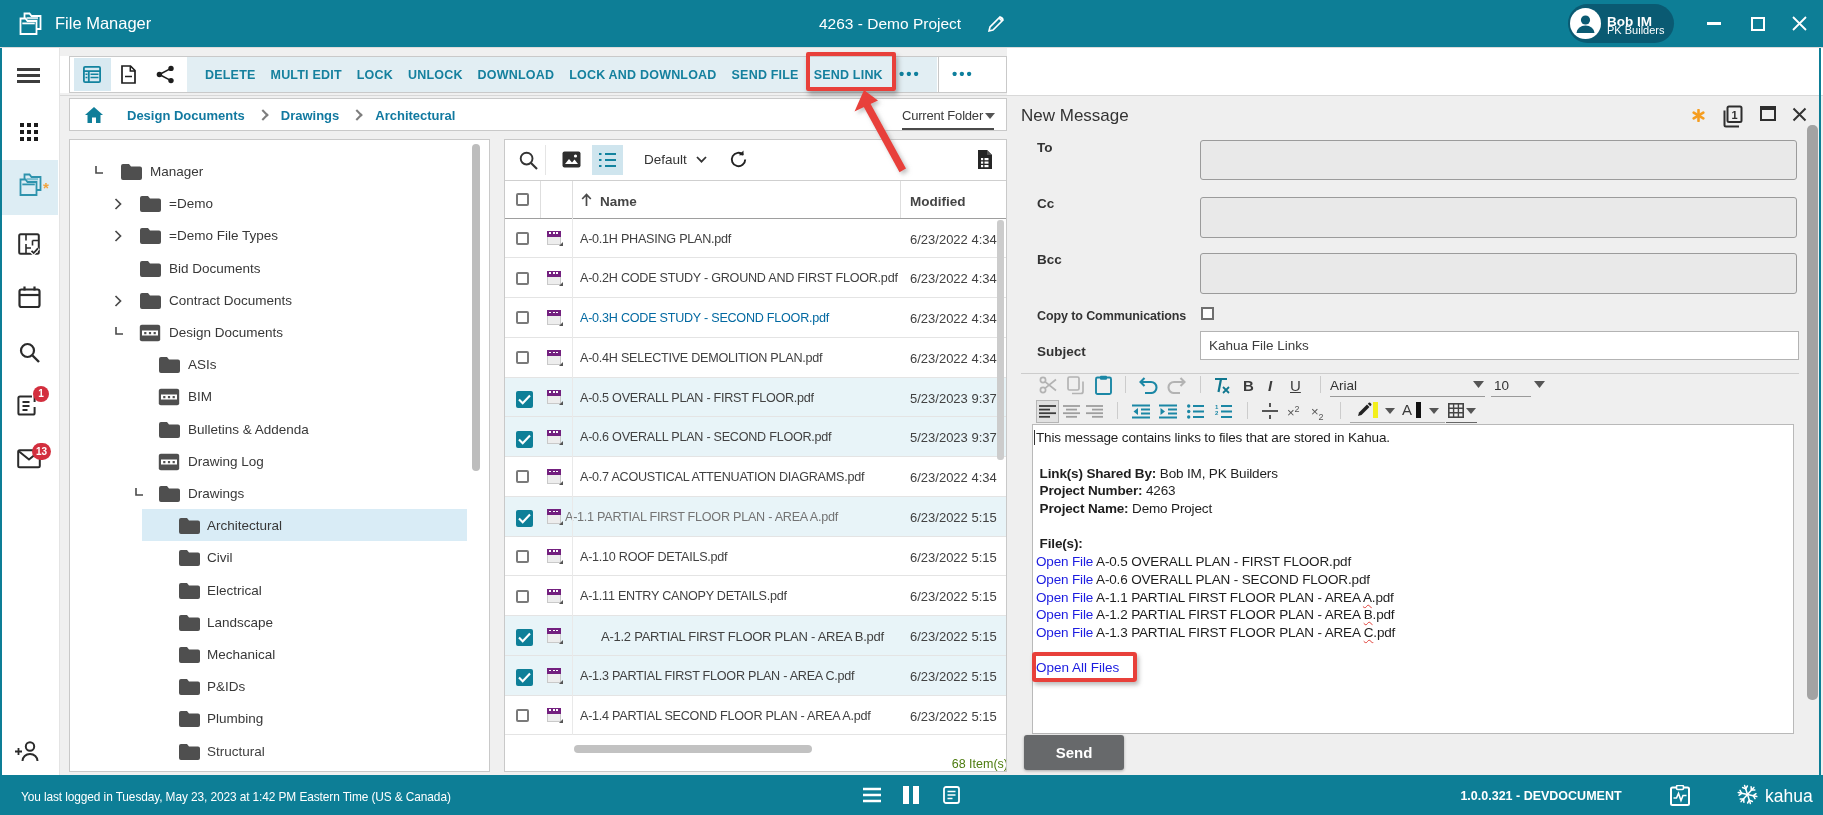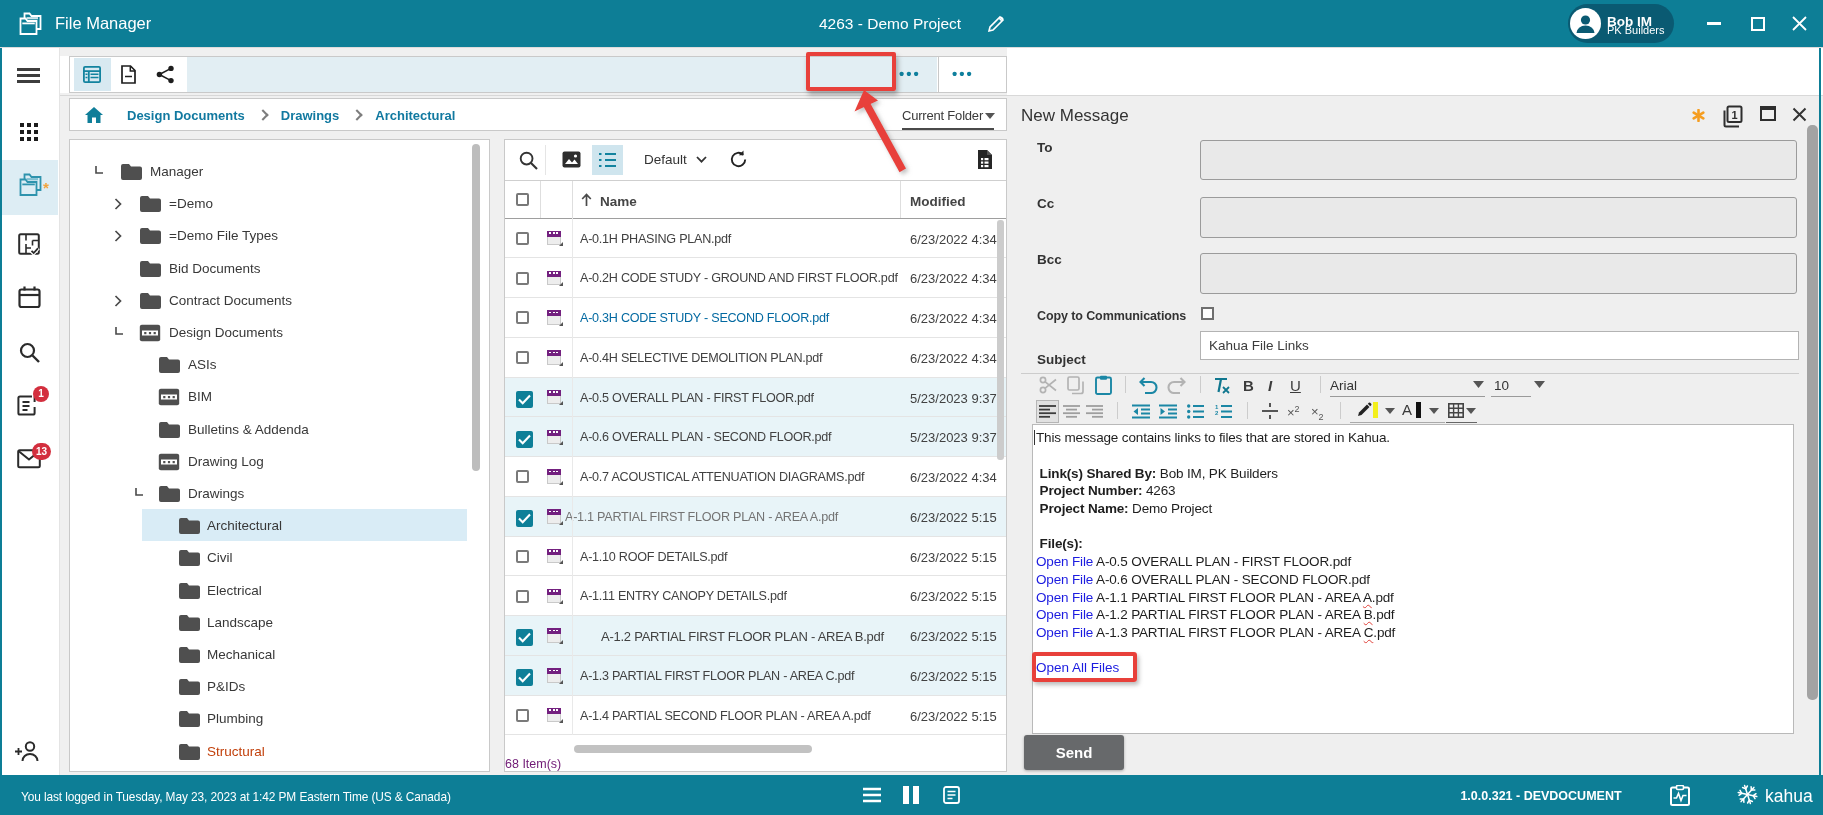--- a/index.html
+++ b/index.html
@@ -131,20 +131,30 @@
       <path d="M10.3 1.2 V6 H15" fill="none" stroke="#1e1e1e" stroke-width="1.5"></path>
       <path d="M5 11.5 h7" stroke="#1e1e1e" stroke-width="1.5"></path>
     </svg>
 
     <svg class="abs" style="left:86px;top:8px;" width="19" height="19" viewBox="0 0 19 19">
       <circle cx="15" cy="3.4" r="2.7" fill="#1e1e1e"></circle>
       <circle cx="3.4" cy="9.5" r="2.7" fill="#1e1e1e"></circle>
       <circle cx="15" cy="15.6" r="2.7" fill="#1e1e1e"></circle>
       <path d="M3.4 9.5 L15 3.4 M3.4 9.5 L15 15.6" stroke="#1e1e1e" stroke-width="1.6"></path>
     </svg>
+    <div class="abs" style="left:135px;top:11px;display:flex;gap:15px;font-size:12.5px;font-weight:bold;letter-spacing:0.2px;color:#15809e;white-space:nowrap;">
+      <span>DELETE</span>
+        <span>MULTI EDIT</span>
+        <span>LOCK</span>
+        <span>UNLOCK</span>
+        <span>DOWNLOAD</span>
+        <span>LOCK AND DOWNLOAD</span>
+        <span>SEND FILE</span>
+        <span>SEND LINK</span>
+    </div>
     <div class="abs ellip" style="left:829px;top:8px;">•••</div>
     <div class="abs" style="left:868px;top:0;width:1px;height:35px;background:#c9c9c9;"></div>
     <div class="abs ellip" style="left:882px;top:8px;">•••</div>
   </div>
 
   <div id="crumbbar" class="abs" style="left:69px;top:98px;width:938px;height:33px;background:#fff;border:1px solid #c9c9c9;">
     <svg class="abs" style="left:15px;top:8px;" width="18" height="16" viewBox="0 0 18 16">
       <path d="M9 0 L0 8 H2.5 V16 H7 V10.5 H11 V16 H15.5 V8 H18 Z" fill="#0f7e99"></path>
     </svg>
     <div class="abs" style="left:57px;top:9px;font-size:13px;font-weight:bold;color:#1179a0;display:flex;white-space:nowrap;">
@@ -261,21 +271,21 @@
         <path d="M1 3 a2 2 0 0 1 2-2 h6 l2 2.5 h9 a2 2 0 0 1 2 2 V15 a2 2 0 0 1 -2 2 H3 a2 2 0 0 1 -2-2 Z" fill="#4f4f4f"></path>
       </svg>
     <div class="abs" style="left:137px;top:539px;font-size:13.5px;color:#383838;white-space:nowrap;">P&amp;IDs</div>
     <svg class="abs" style="left:108px;top:570px;" width="23" height="18" viewBox="0 0 23 18">
         <path d="M1 3 a2 2 0 0 1 2-2 h6 l2 2.5 h9 a2 2 0 0 1 2 2 V15 a2 2 0 0 1 -2 2 H3 a2 2 0 0 1 -2-2 Z" fill="#4f4f4f"></path>
       </svg>
     <div class="abs" style="left:137px;top:571px;font-size:13.5px;color:#383838;white-space:nowrap;">Plumbing</div>
     <svg class="abs" style="left:108px;top:603px;" width="23" height="18" viewBox="0 0 23 18">
         <path d="M1 3 a2 2 0 0 1 2-2 h6 l2 2.5 h9 a2 2 0 0 1 2 2 V15 a2 2 0 0 1 -2 2 H3 a2 2 0 0 1 -2-2 Z" fill="#4f4f4f"></path>
       </svg>
-    <div class="abs" style="left:137px;top:604px;font-size:13.5px;color:#c2410c;white-space:nowrap;">Structural</div>
+    <div class="abs" style="left:137px;top:604px;font-size:13.5px;color:#404040;white-space:nowrap;">Structural</div>
     <div class="abs" style="left:402px;top:4px;width:8px;height:327px;background:#bdbdbd;border-radius:4px;"></div>
   </div>
 
   <div id="files" class="abs" style="left:504px;top:139px;width:503px;height:633px;background:#fff;border:1px solid #c9c9c9;overflow:hidden;">
 
     <svg class="abs" style="left:14px;top:11px;" width="19" height="19" viewBox="0 0 19 19">
         <circle cx="7.6" cy="7.6" r="5.9" fill="none" stroke="#333" stroke-width="1.9"></circle>
         <path d="M12 12 L18 18" stroke="#333" stroke-width="2.1"></path>
       </svg>
     <div class="abs" style="left:40px;top:5px;width:1px;height:30px;background:#e5e5e5;"></div>
@@ -495,21 +505,21 @@
       <div class="abs" style="left:2px;top:1.5px;width:2px;height:1.5px;background:#fff;"></div>
         <div class="abs" style="left:5.5px;top:1.5px;width:2px;height:1.5px;background:#fff;"></div>
         <div class="abs" style="left:9px;top:1.5px;width:2px;height:1.5px;background:#fff;"></div>
       <div class="abs" style="left:0;top:6px;width:14px;height:8.5px;background:#ededed;border:1px solid #c9c9c9;border-top:none;"></div>
       <div class="abs" style="left:11.5px;top:11.5px;width:0;height:0;border-left:4px solid transparent;border-bottom:4px solid #555;"></div>
     </div>
     <div class="abs" style="left:75px;top:568.5px;font-size:12.6px;letter-spacing:-0.25px;color:#414141;white-space:nowrap;">A-1.4 PARTIAL SECOND FLOOR PLAN - AREA A.pdf</div>
     <div class="abs" style="left:405px;top:568.5px;font-size:13px;color:#414141;white-space:nowrap;">6/23/2022 5:15</div>
     <div class="abs" style="left:67px;top:78px;width:1px;height:517px;background:#e9e9e9;"></div>
     <div class="abs" style="left:69px;top:605px;width:238px;height:8px;background:#c2c2c2;border-radius:4px;"></div>
-    <div class="abs" style="left:0;top:617px;width:503px;text-align:left;font-size:12.5px;color:#701a75;">68 Item(s)</div>
+    <div class="abs" style="left:0;top:617px;width:503px;text-align:right;font-size:12.5px;color:#4d7c0f;">68 Item(s)</div>
     <div class="abs" style="left:492px;top:80px;width:7px;height:240px;background:#cccccc;border-radius:3px;"></div>
   </div>
 
   <div id="msg" class="abs" style="left:1007px;top:96px;width:816px;height:679px;background:#efefef;overflow:hidden;">
     <div class="abs" style="left:14px;top:10px;font-size:17px;color:#333;">New Message</div>
     <svg class="abs" style="left:685px;top:13px;" width="13" height="13" viewBox="0 0 13 13">
         <g stroke="#f59d20" stroke-width="2.6" stroke-linecap="round">
           <path d="M6.5 1 V12"></path>
           <path d="M1.7 3.7 L11.3 9.3"></path>
           <path d="M11.3 3.7 L1.7 9.3"></path>
@@ -525,21 +535,21 @@
         <path d="M1.5 1.5 L13.5 13.5 M13.5 1.5 L1.5 13.5" stroke="#333" stroke-width="2"></path>
       </svg>
     <div class="abs" style="left:30px;top:44px;font-size:13.5px;font-weight:bold;color:#333;">To</div>
     <div class="abs" style="left:193px;top:44px;width:597px;height:40px;background:#e9e9e9;border:1px solid #9b9b9b;border-radius:3px;"></div>
     <div class="abs" style="left:30px;top:100px;font-size:13.5px;font-weight:bold;color:#333;">Cc</div>
     <div class="abs" style="left:193px;top:101px;width:597px;height:41px;background:#e9e9e9;border:1px solid #9b9b9b;border-radius:3px;"></div>
     <div class="abs" style="left:30px;top:156px;font-size:13.5px;font-weight:bold;color:#333;">Bcc</div>
     <div class="abs" style="left:193px;top:157px;width:597px;height:41px;background:#e9e9e9;border:1px solid #9b9b9b;border-radius:3px;"></div>
     <div class="abs" style="left:30px;top:213px;font-size:12.5px;font-weight:bold;color:#333;letter-spacing:-0.1px;">Copy to Communications</div>
     <div class="abs" style="left:194px;top:211px;width:13px;height:13px;border:2px solid #6f6f6f;background:#fdfdfd;"></div>
-    <div class="abs" style="left:30px;top:256px;font-size:13.5px;font-weight:bold;color:#333;">Subject</div>
+    <div class="abs" style="left:30px;top:248px;font-size:13.5px;font-weight:bold;color:#333;">Subject</div>
     <div class="abs" style="left:193px;top:235px;width:599px;height:29px;background:#fff;border:1px solid #b3b3b3;"></div>
     <div class="abs" style="left:202px;top:242px;font-size:13.5px;color:#3c3c3c;">Kahua File Links</div>
     <div class="abs" style="left:14px;top:277px;width:778px;height:1px;background:#cccccc;"></div>
 
     <svg class="abs" style="left:32px;top:280px;" width="19" height="18" viewBox="0 0 19 18">
         <g stroke="#b3b3b3" stroke-width="1.7" fill="none">
           <circle cx="4" cy="4" r="2.6"></circle>
           <circle cx="4" cy="14" r="2.6"></circle>
           <path d="M6.2 5.8 L17 14.5 M6.2 12.2 L17 3.5"></path>
         </g>

